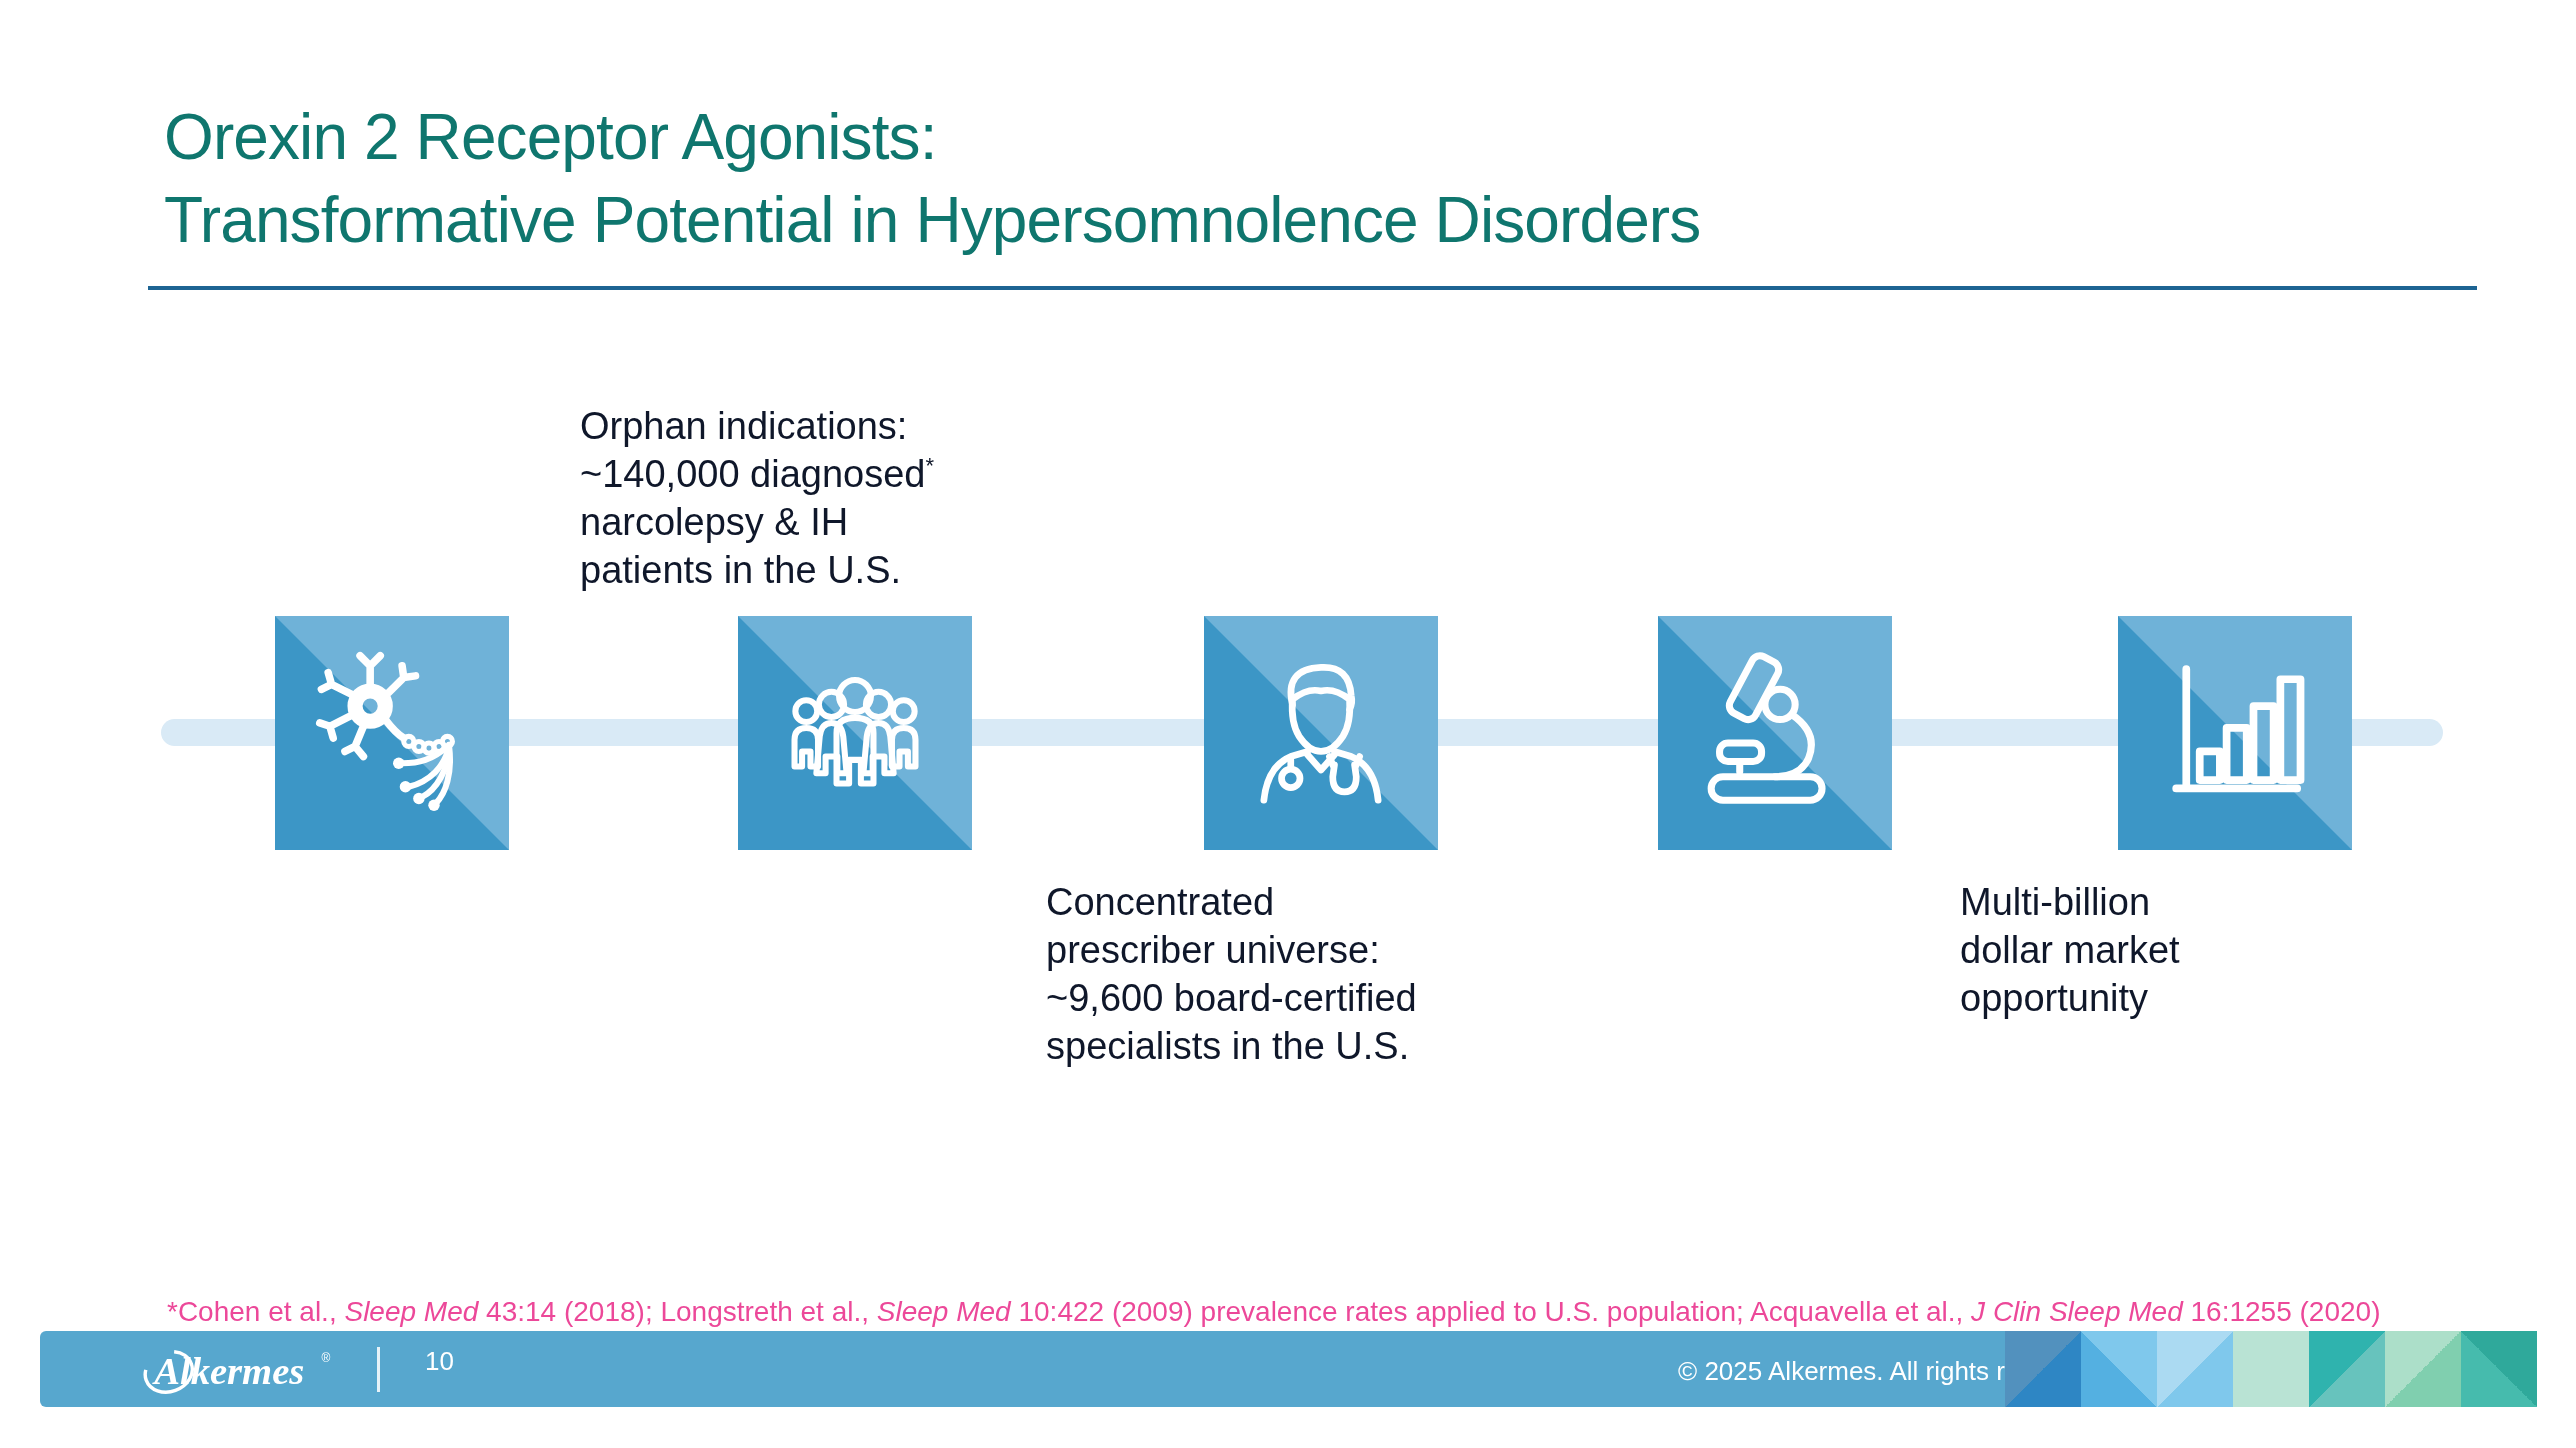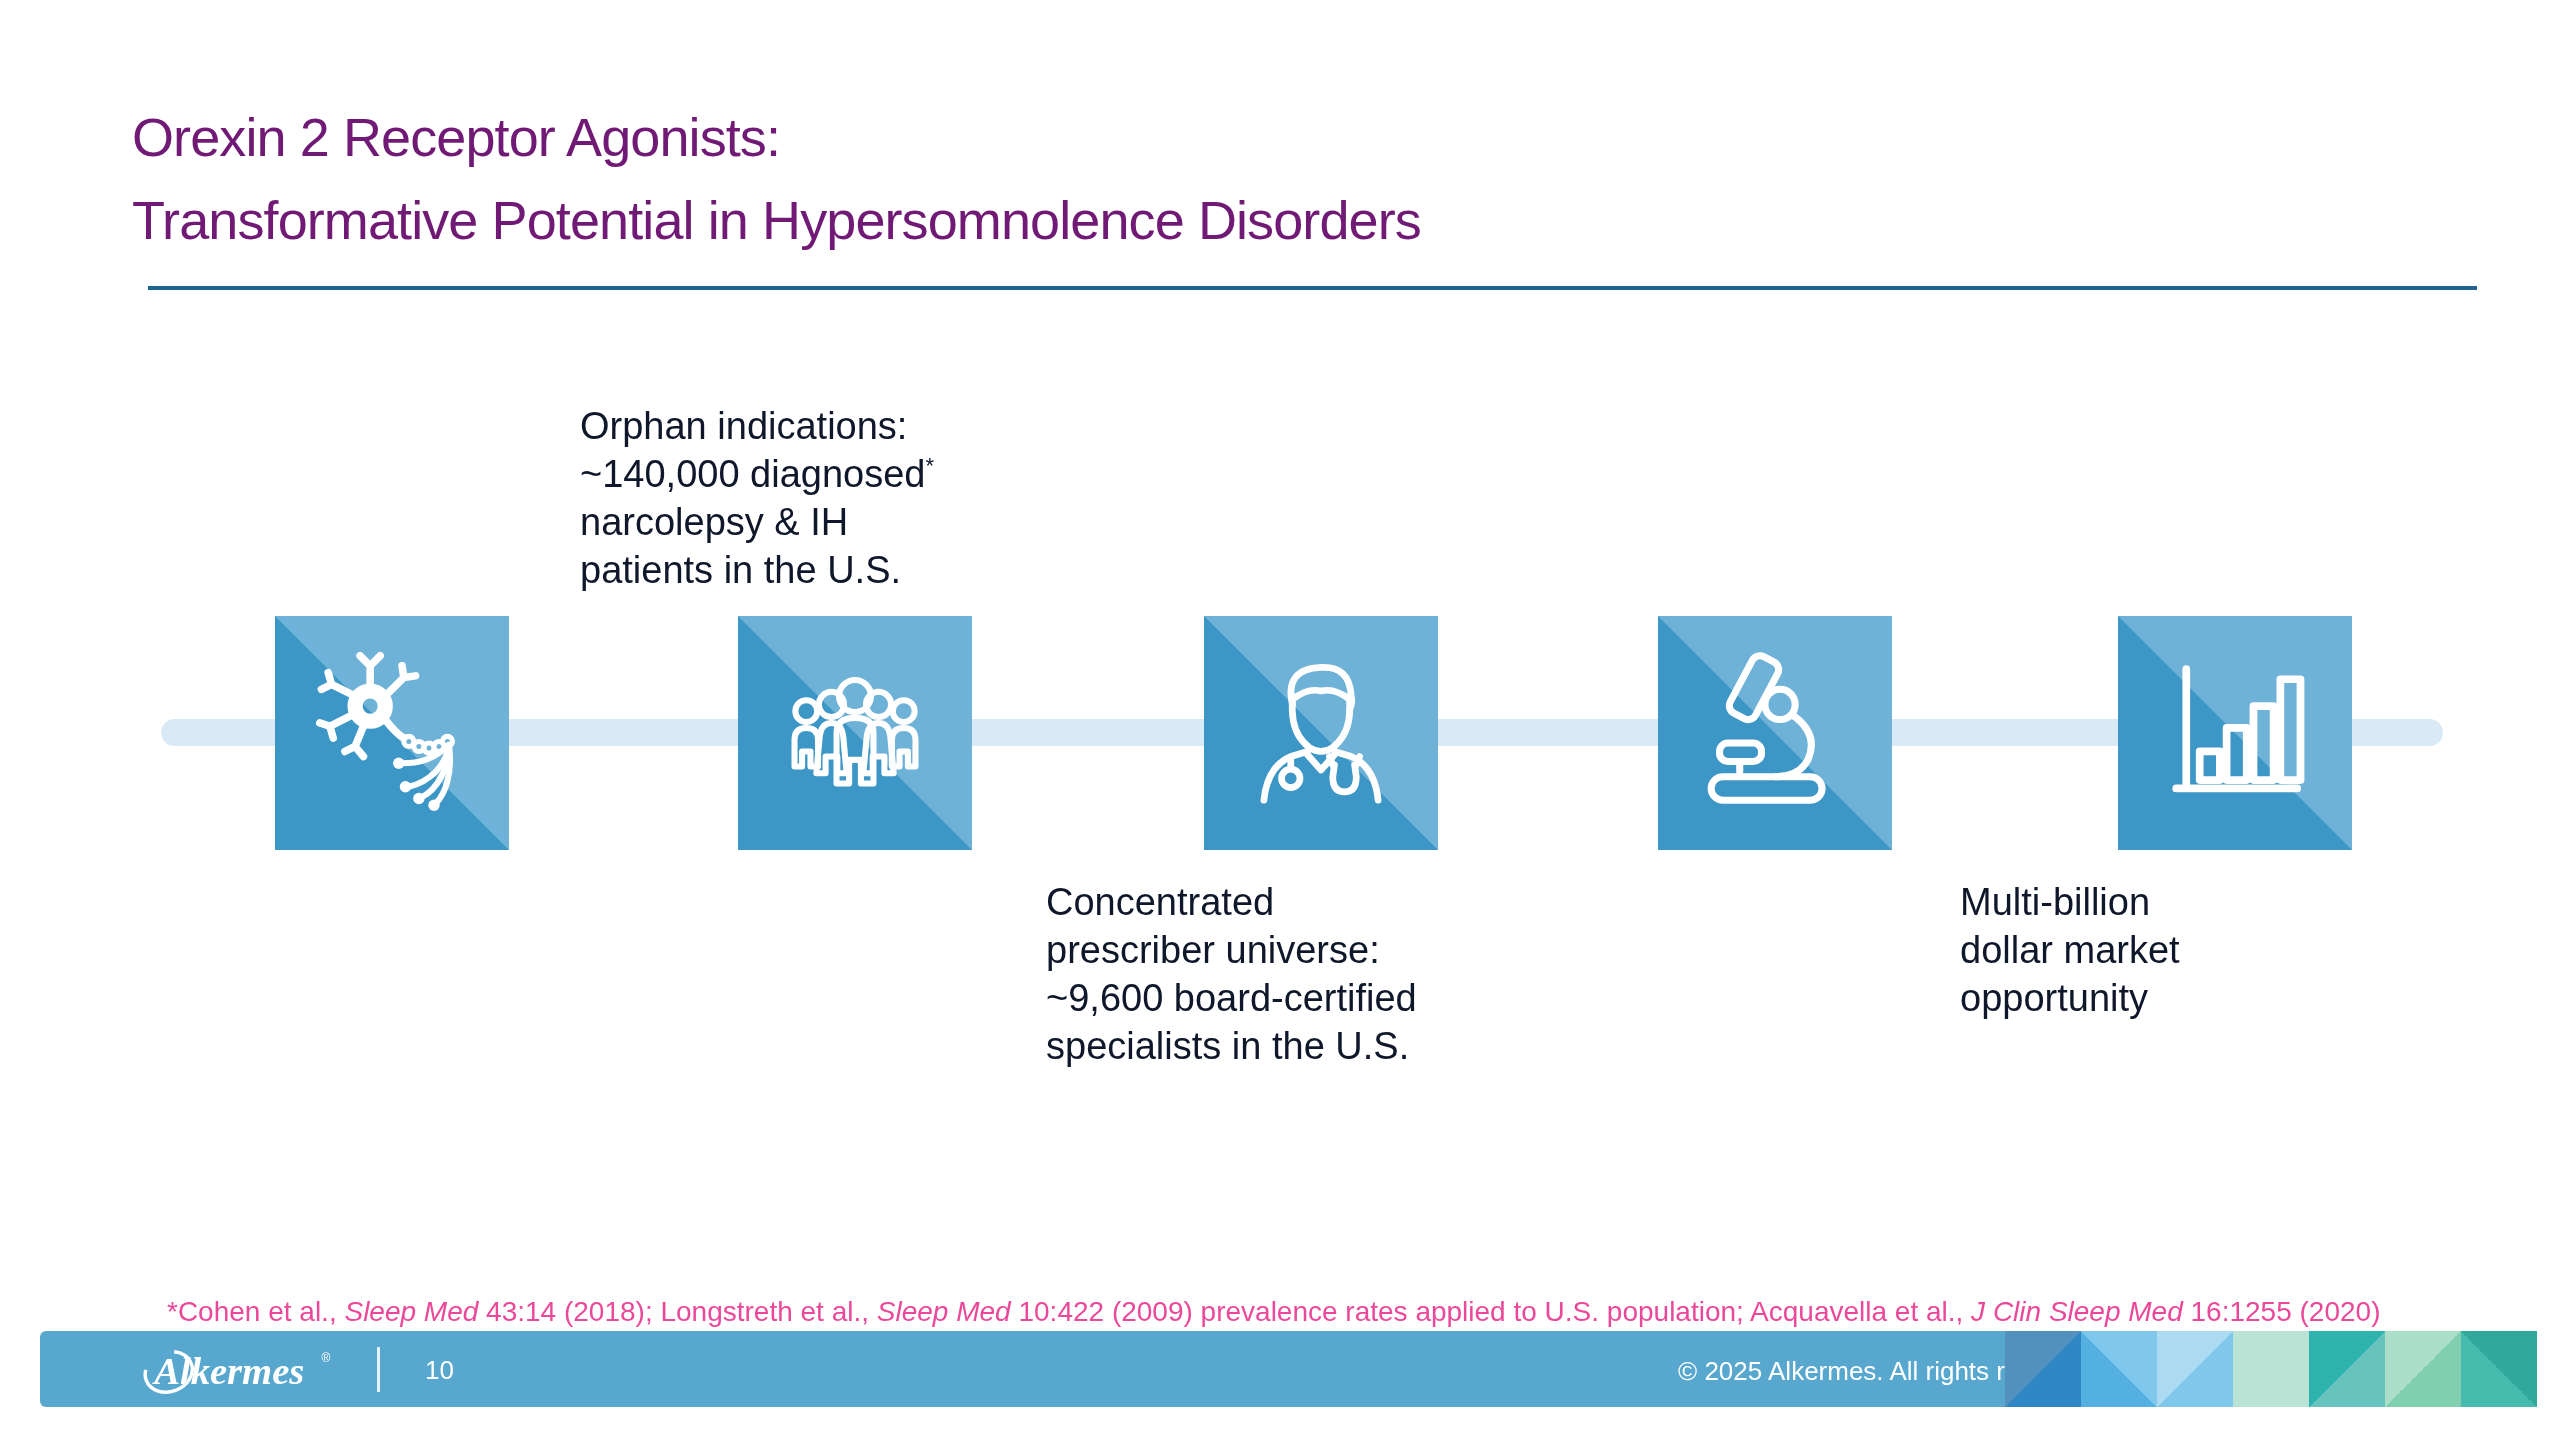--- a/index.html
+++ b/index.html
@@ -2,22 +2,22 @@
 <html style="font-size:13.7px"><head>
 <meta charset="utf-8">
 <style>
   html,body{margin:0;padding:0;background:#ffffff;}
   #slide{
     position:relative;width:2576px;height:1449px;background:#ffffff;overflow:hidden;
     font-family:"Liberation Sans", sans-serif;
   }
   
   .title{
-    position:absolute;left:132px;top:96px;width:2336px;
-    font-size:54px;line-height:83px;color:#701a75;letter-spacing:-0.9px;font-weight:400;
+    position:absolute;left:164px;top:96px;width:2336px;
+    font-size:64px;line-height:83px;color:#0f766e;letter-spacing:-0.9px;font-weight:400;
   }
   .title-rule{position:absolute;left:148px;top:286px;width:2329px;height:4.3px;background:#1d6493;}
   
   .band{position:absolute;left:161px;top:719px;width:2282px;height:27px;border-radius:13.7px;background:#d9eaf6;}
   
   .sq{
     position:absolute;top:616px;width:234px;height:234px;
     background:linear-gradient(to top right,#3c96c6 49.85%,#6fb2d8 50.15%);
     display:flex;align-items:center;justify-content:center;
   }
@@ -32,21 +32,21 @@
   
   .footnote{
     position:absolute;left:167px;top:1295px;width:2336px;
     font-size:28px;line-height:34px;color:#ec4899;
   }
   .footnote .it{font-style:italic;}
   
   .footer-bar{position:absolute;left:40px;top:1331px;width:2497px;height:76px;background:#57a7ce;border-radius:6px;}
   .logo{position:absolute;left:103px;top:10.3px;width:206px;height:55px;}
   .footer-divider{position:absolute;left:337px;top:15.5px;width:2.6px;height:45px;background:#ffffff;opacity:.85;}
-  .page-number{position:absolute;left:385px;top:24px;font-size:26px;color:#ffffff;}
+  .page-number{position:absolute;left:385px;top:15px;font-size:26px;color:#ffffff;}
   .copyright{position:absolute;left:1638px;top:25px;width:361px;font-size:26px;color:#ffffff;white-space:nowrap;}
   .deco{position:absolute;right:0;top:0;height:76px;display:flex;}
   .deco .tile{width:76px;height:76px;}
   .t1{background:linear-gradient(to bottom right,#5291be 50%,#2e86c4 50%);}
   .t2{background:linear-gradient(to top right,#54b0e1 50%,#7fc8ec 50%);}
   .t3{background:linear-gradient(to bottom right,#abdaf2 50%,#7fc8ec 50%);}
   .t4{background:#b9e3d4;}
   .t5{background:linear-gradient(to bottom right,#2fb3ae 50%,#67c3bd 50%);}
   .t6{background:linear-gradient(to bottom right,#acdfc9 50%,#80cfaf 50%);}
   .t7{background:linear-gradient(to top right,#46bbad 50%,#2fa99b 50%);}

